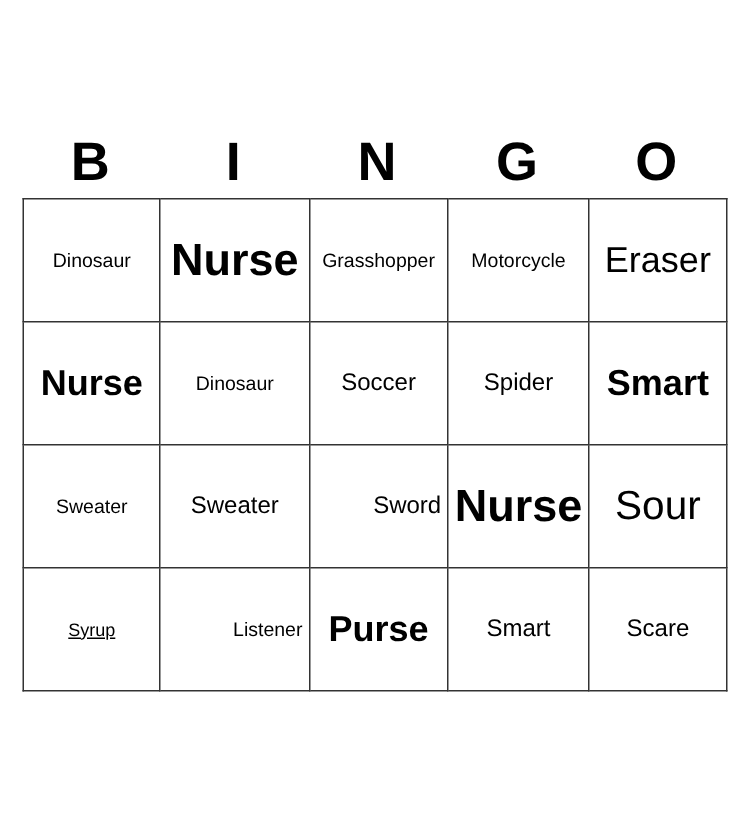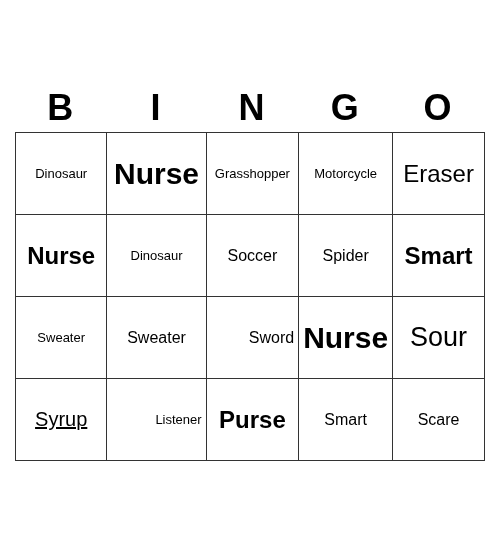--- a/index.html
+++ b/index.html
@@ -73,20 +73,20 @@
         <td style="font-weight: bold; font-size: 24px;">Smart</td>
       </tr>
       <tr>
         <td style="font-size: 13px;">Sweater</td>
         <td style="font-size: 16px;">Sweater</td>
         <td style="font-size: 16px; text-align: right;">Sword</td>
         <td style="font-weight: bold; font-size: 30px;">Nurse</td>
         <td style="font-weight: normal; font-size: 27px; text-align: center;">Sour</td>
       </tr>
       <tr>
-        <td style="font-size: 20px; text-decoration: underline;">Syrup</td>
+        <td style="font-size: 12px; text-decoration: underline;">Syrup</td>
         <td style="font-size: 13px; padding-left: 48px;">Listener</td>
         <td style="font-weight: bold; font-size: 24px;">Purse</td>
         <td style="font-size: 16px;">Smart</td>
         <td style="font-size: 16px;">Scare</td>
       </tr>
     </tbody>
 </table>
 
 </body></html>

